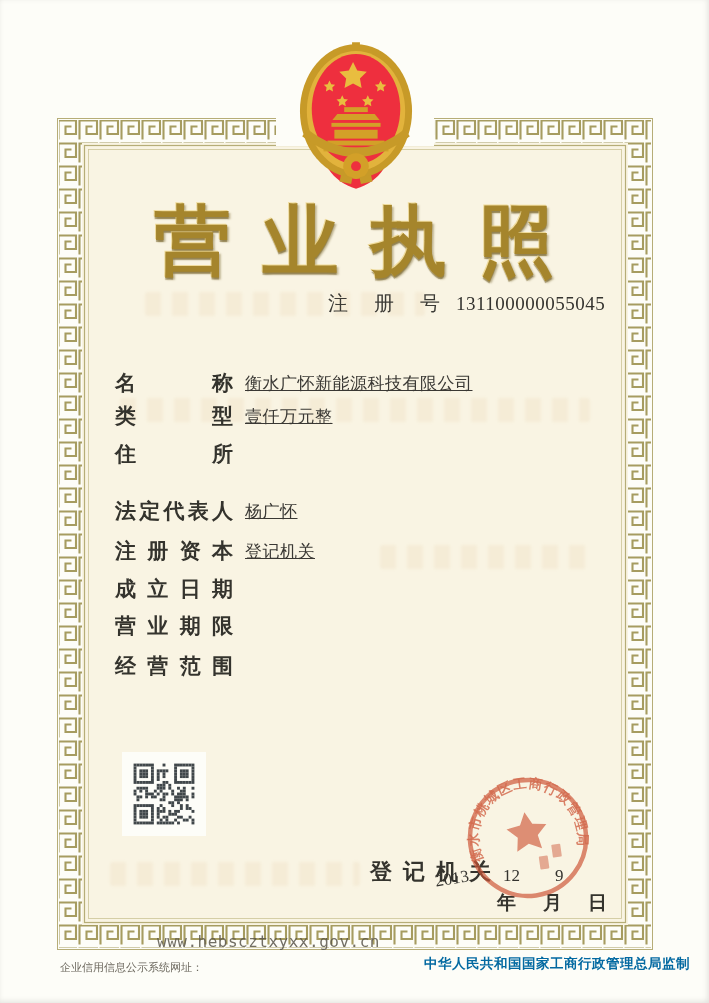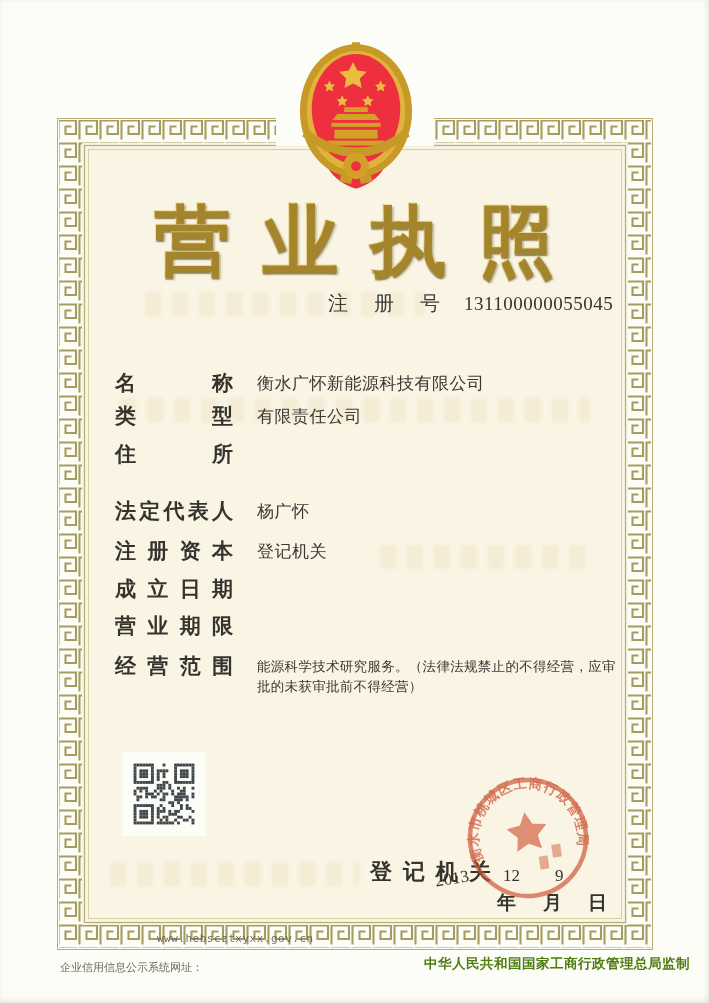--- a/index.html
+++ b/index.html
@@ -21,60 +21,60 @@
   .emblem{left:297px; top:42px; z-index:4;}
   .title-row{
     left:0; top:203px; width:709px; display:flex; justify-content:center; gap:32px; z-index:5;
   }
   .title-char{
     font-size:76px; line-height:1; font-weight:bold; color:#a5852c;
     text-shadow:-1px -1px 0 rgba(235,207,120,.65), 0 2px 1px rgba(104,82,20,.55), 2px 2px 2px rgba(104,82,20,.35);
   }
   .regno{left:328px; top:290px; display:flex; align-items:baseline; z-index:5;}
   .regno .lbl{display:flex; gap:26px; font-family:"Liberation Sans",sans-serif; font-size:20px; color:#3c3b36; font-weight:500;}
-  .regno .num{margin-left:24px; font-size:19px; letter-spacing:.5px; color:#34332f;}
+  .regno .num{margin-left:16px; font-size:19px; letter-spacing:.5px; color:#34332f;}
   
   #rows{left:115px; top:369px; width:500px; z-index:5;}
   .row{position:absolute; left:0; display:flex; align-items:flex-start;}
   .row:nth-child(1){top:0;}
   .row:nth-child(2){top:33px;}
   .row:nth-child(3){top:71px;}
   .row:nth-child(4){top:128px;}
   .row:nth-child(5){top:168px;}
   .row:nth-child(6){top:206px;}
   .row:nth-child(7){top:243px;}
   .row:nth-child(8){top:283px;}
   .flabel{
     width:118px; display:flex; justify-content:space-between; flex:none;
     font-family:"Liberation Sans",sans-serif; font-weight:bold; font-size:21px; color:#34332d;
   }
-  .fvalue{margin-left:24px; padding-top:3px; font-size:17px; color:#3a3834; letter-spacing:.5px;}
+  .fvalue{margin-left:12px; padding-top:3px; font-size:17px; color:#3a3834; letter-spacing:.5px;text-decoration:underline;}
   .row.small .fvalue{font-size:13.5px; width:372px; line-height:1.45; letter-spacing:.3px; padding-top:5px;}
   
   .qr{left:122px; top:752px; z-index:5;}
   
   .registry-label{
     left:370px; top:857px; font-family:"Liberation Sans",sans-serif; font-weight:bold;
     font-size:22px; color:#34332d; letter-spacing:11px; z-index:5;
   }
   .d-year{left:435px; top:869px; font-size:17px; color:#34332f; transform:rotate(-9deg); z-index:5;}
   .d-month{left:503px; top:866px; font-size:17px; color:#34332f; z-index:7;text-align:center;}
   .d-day{left:555px; top:866px; font-size:17px; color:#34332f; z-index:7;}
   .unit{font-family:"Liberation Sans",sans-serif; font-weight:bold; font-size:19px; color:#34332d; z-index:5;}
   .u-year{left:497px; top:890px;}
   .u-month{left:543px; top:890px;}
   .u-day{left:588px; top:890px;}
   .seal{left:462px; top:772px; z-index:6; opacity:.85; transform:rotate(-8deg);}
   
   .url-stamp{
     left:157px; top:932px; z-index:5; font-family:"DejaVu Sans Mono",monospace;
-    font-size:11px; color:#5a564b; letter-spacing:.5px; opacity:.85;
+    font-size:16px; color:#5a564b; letter-spacing:.5px; opacity:.85;
   }
   .foot-left{left:60px; top:960px; font-family:Liberation Mono, monospace; font-size:11px; color:#6b675d;}
-  .foot-right{left:424px; top:955px; font-size:13.5px; font-weight:bold; color:#4d7c0f; letter-spacing:.5px;}
+  .foot-right{left:424px; top:955px; font-size:13.5px; font-weight:bold; color:#0369a1; letter-spacing:.5px;}
 </style>
 </head>
 <body>
 
 <div class="page">
 
   <svg class="abs frame" width="596" height="832" viewBox="0 0 596 832">
     <defs>
       <pattern id="meander" width="21" height="23" patternUnits="userSpaceOnUse">
         <path d="M1.5,21.5 V2.5 H19 V16 H8.5 V8.5 H14.5" fill="none" stroke="#a69c60" stroke-width="2.1"></path>
@@ -144,21 +144,21 @@
           <span>名</span>
           <span>称</span>
         </div>
         <div class="fvalue">衡水广怀新能源科技有限公司</div>
       </div>
       <div class="row">
         <div class="flabel">
           <span>类</span>
           <span>型</span>
         </div>
-        <div class="fvalue">有限责任公司</div>
+        <div class="fvalue">壹仟万元整</div>
       </div>
       <div class="row">
         <div class="flabel">
           <span>住</span>
           <span>所</span>
         </div>
       </div>
       <div class="row">
         <div class="flabel">
           <span>法</span>
@@ -194,21 +194,20 @@
           <span>限</span>
         </div>
       </div>
       <div class="row small">
         <div class="flabel">
           <span>经</span>
           <span>营</span>
           <span>范</span>
           <span>围</span>
         </div>
-        <div class="fvalue">能源科学技术研究服务。（法律法规禁止的不得经营，应审批的未获审批前不得经营）</div>
       </div>
     </div>
 
   <svg class="abs qr" id="qr" width="84" height="84" viewBox="0 0 29 29">
     <rect x="0" y="0" width="29" height="29" fill="#fdfdf8"></rect>
   <rect x="4" y="4" width="1" height="1" fill="#40474a"></rect>
       <rect x="5" y="4" width="1" height="1" fill="#40474a"></rect>
       <rect x="6" y="4" width="1" height="1" fill="#40474a"></rect>
       <rect x="7" y="4" width="1" height="1" fill="#40474a"></rect>
       <rect x="8" y="4" width="1" height="1" fill="#40474a"></rect>

